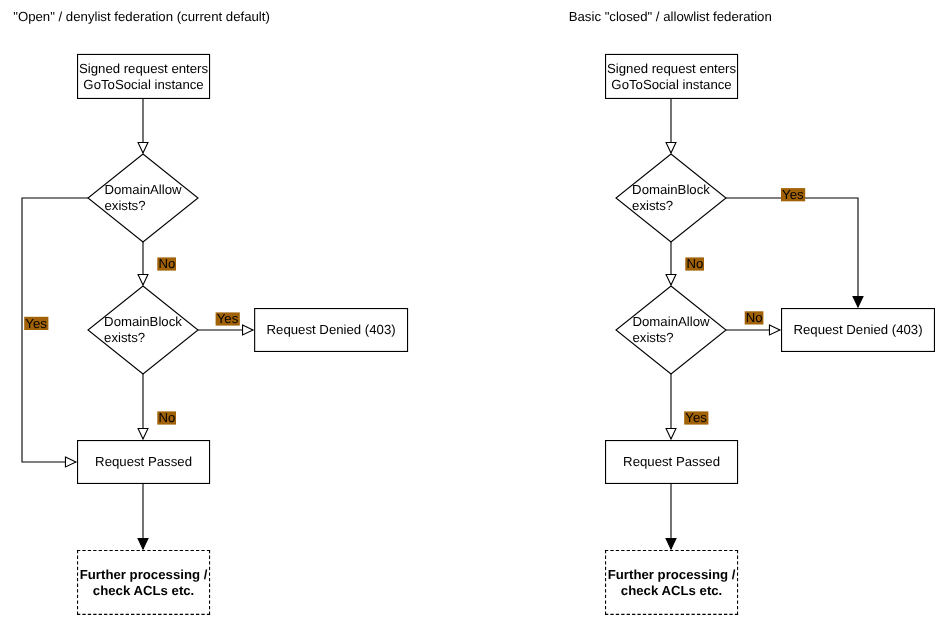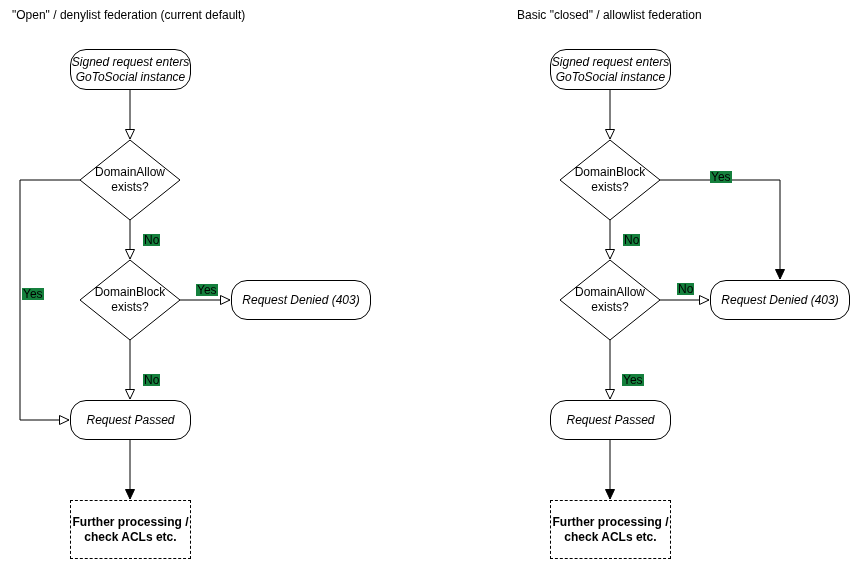--- a/index.html
+++ b/index.html
@@ -34,35 +34,35 @@
     box-sizing: border-box;
     background: #ffffff;
     border: 1px solid #000000;
     display: flex;
     align-items: center;
     justify-content: center;
     text-align: center;
     white-space: pre-line;
     line-height: 15px;
   }
-  .node.rounded { border-radius: 16px; font-style: italic; }
+  .node.rounded { border-radius: 0; }
   .node.dashed  { border: 1px dashed #000000; font-weight: bold; }
   .diamond-label {
     position: absolute;
     display: flex;
     align-items: center;
     justify-content: center;
-    text-align: center;
+    text-align: left;
     white-space: pre-line;
     line-height: 15px;
     pointer-events: none;
   }
   .edge-label {
     position: absolute;
-    background: #15803d;
+    background: #a16207;
     line-height: 12px;
     white-space: nowrap;
     padding: 0 1px;
   }
 </style>
 </head>
 <body>
 
 <div class="canvas">
 

